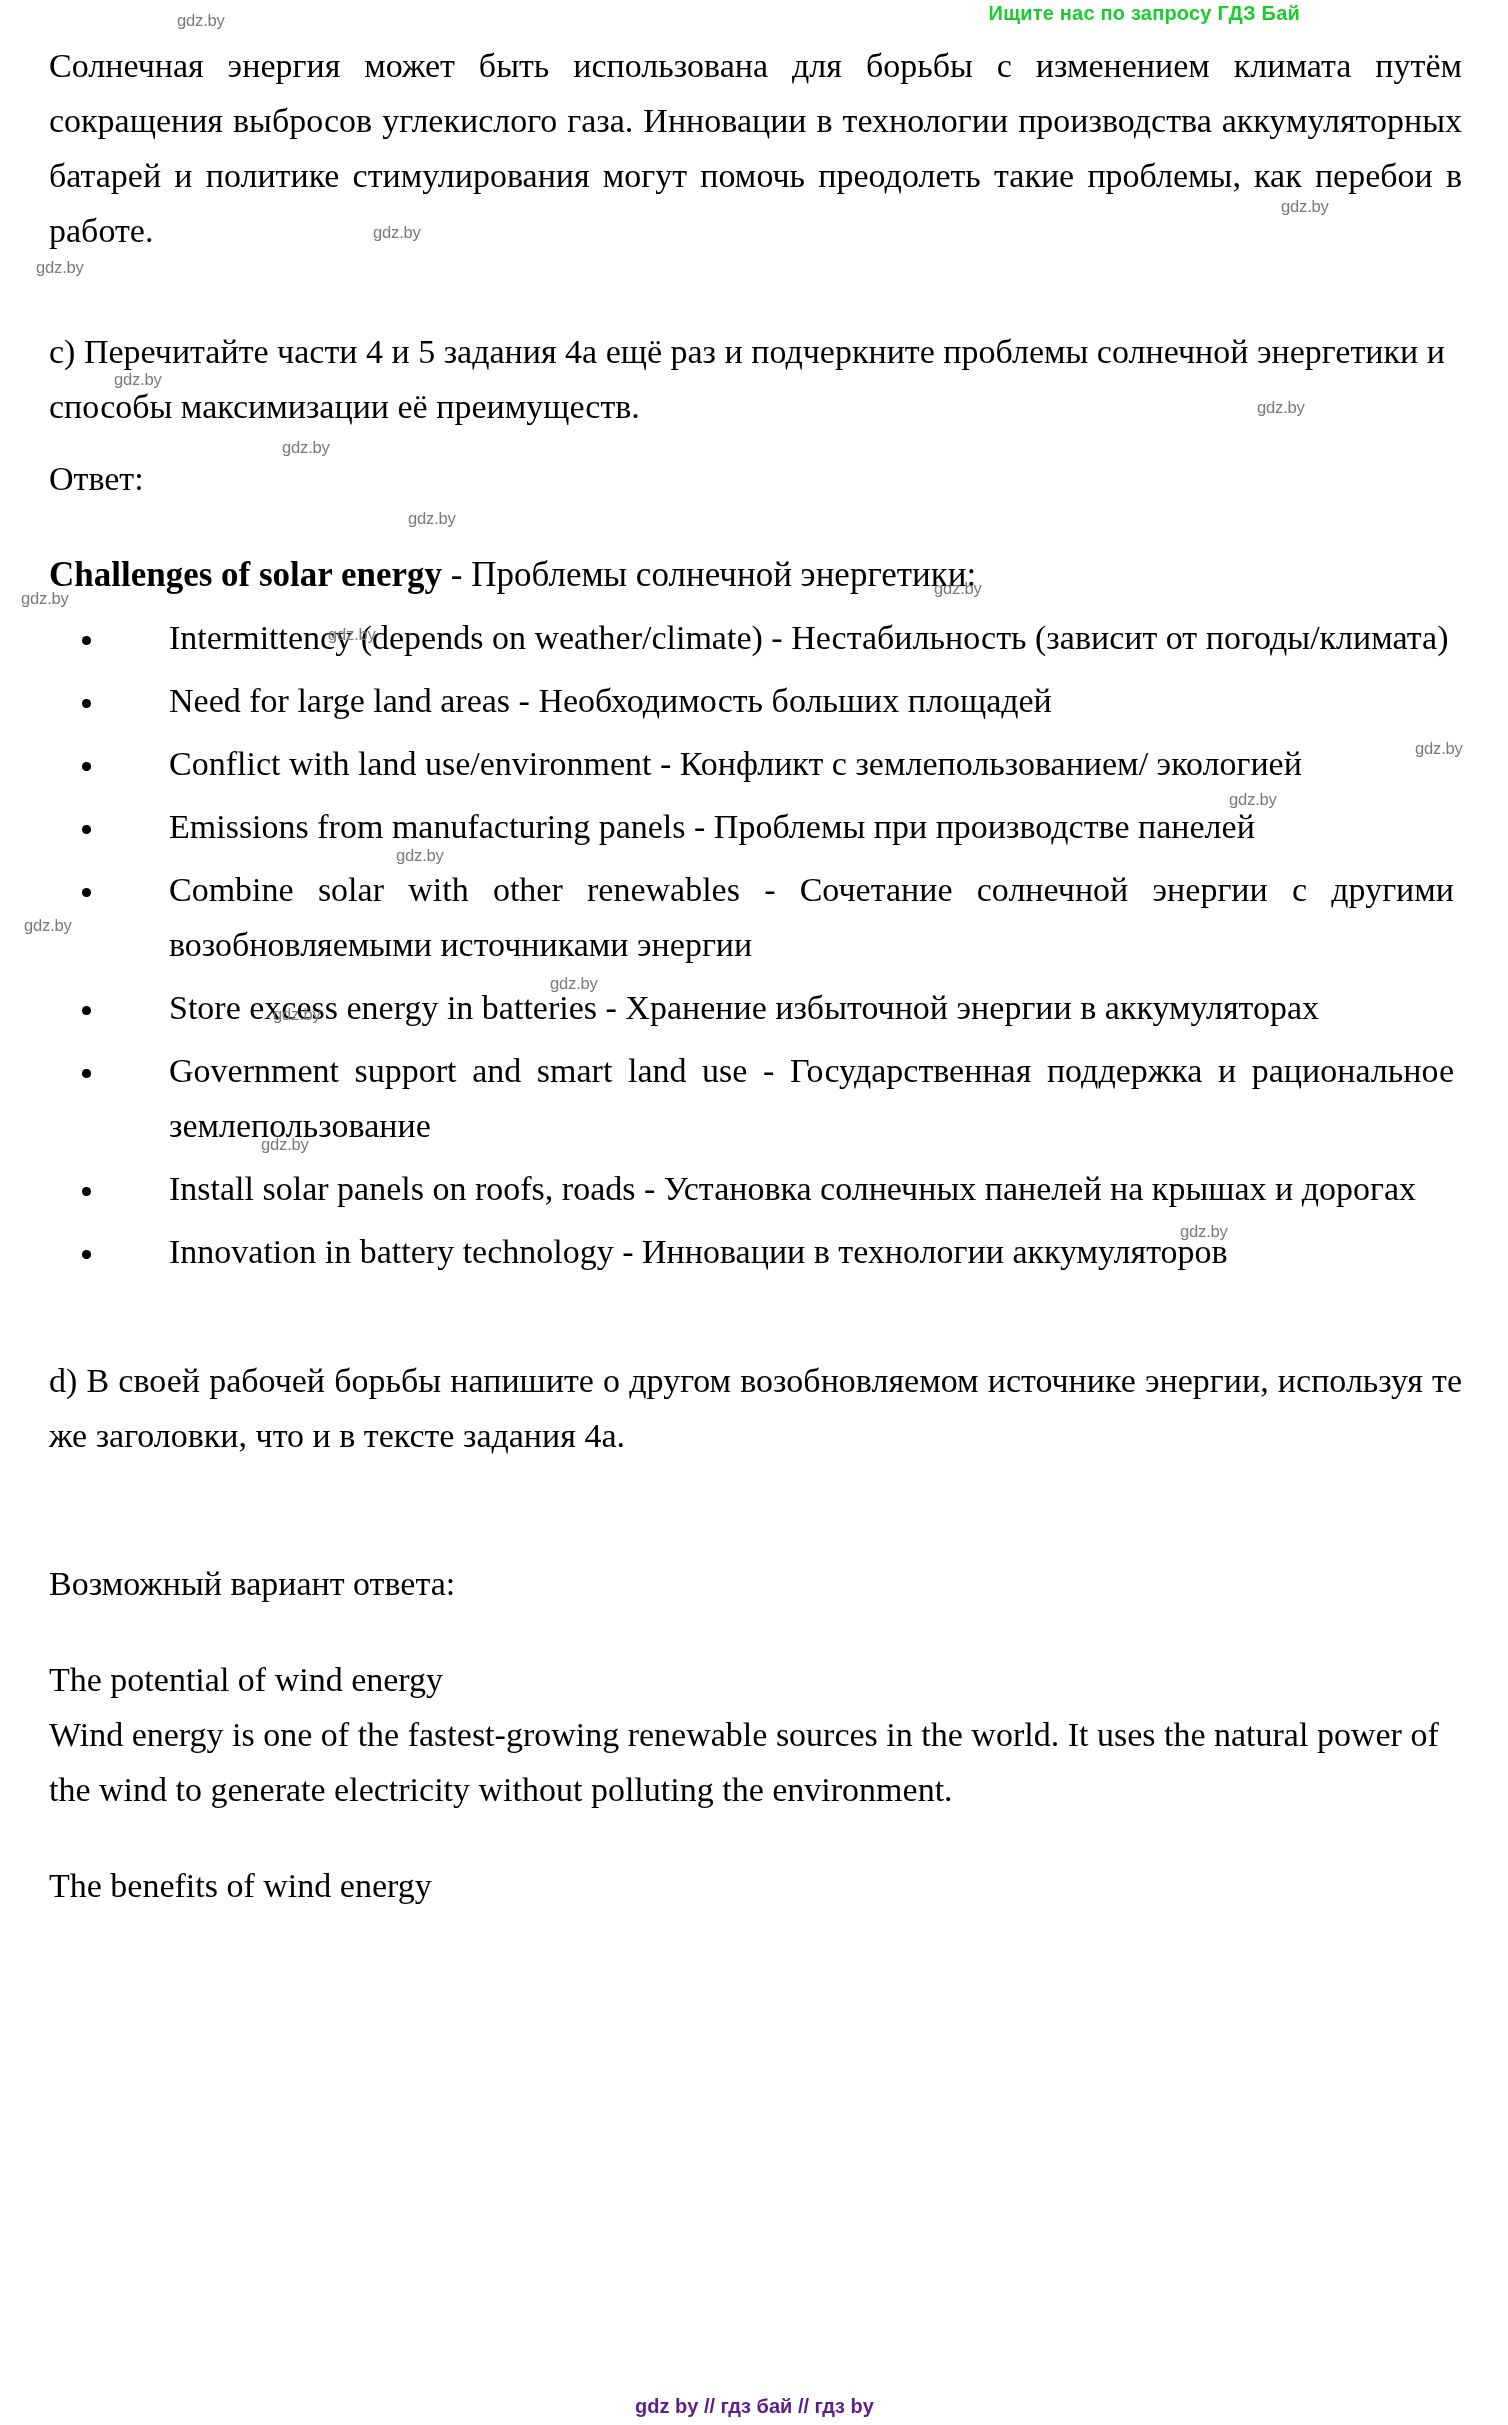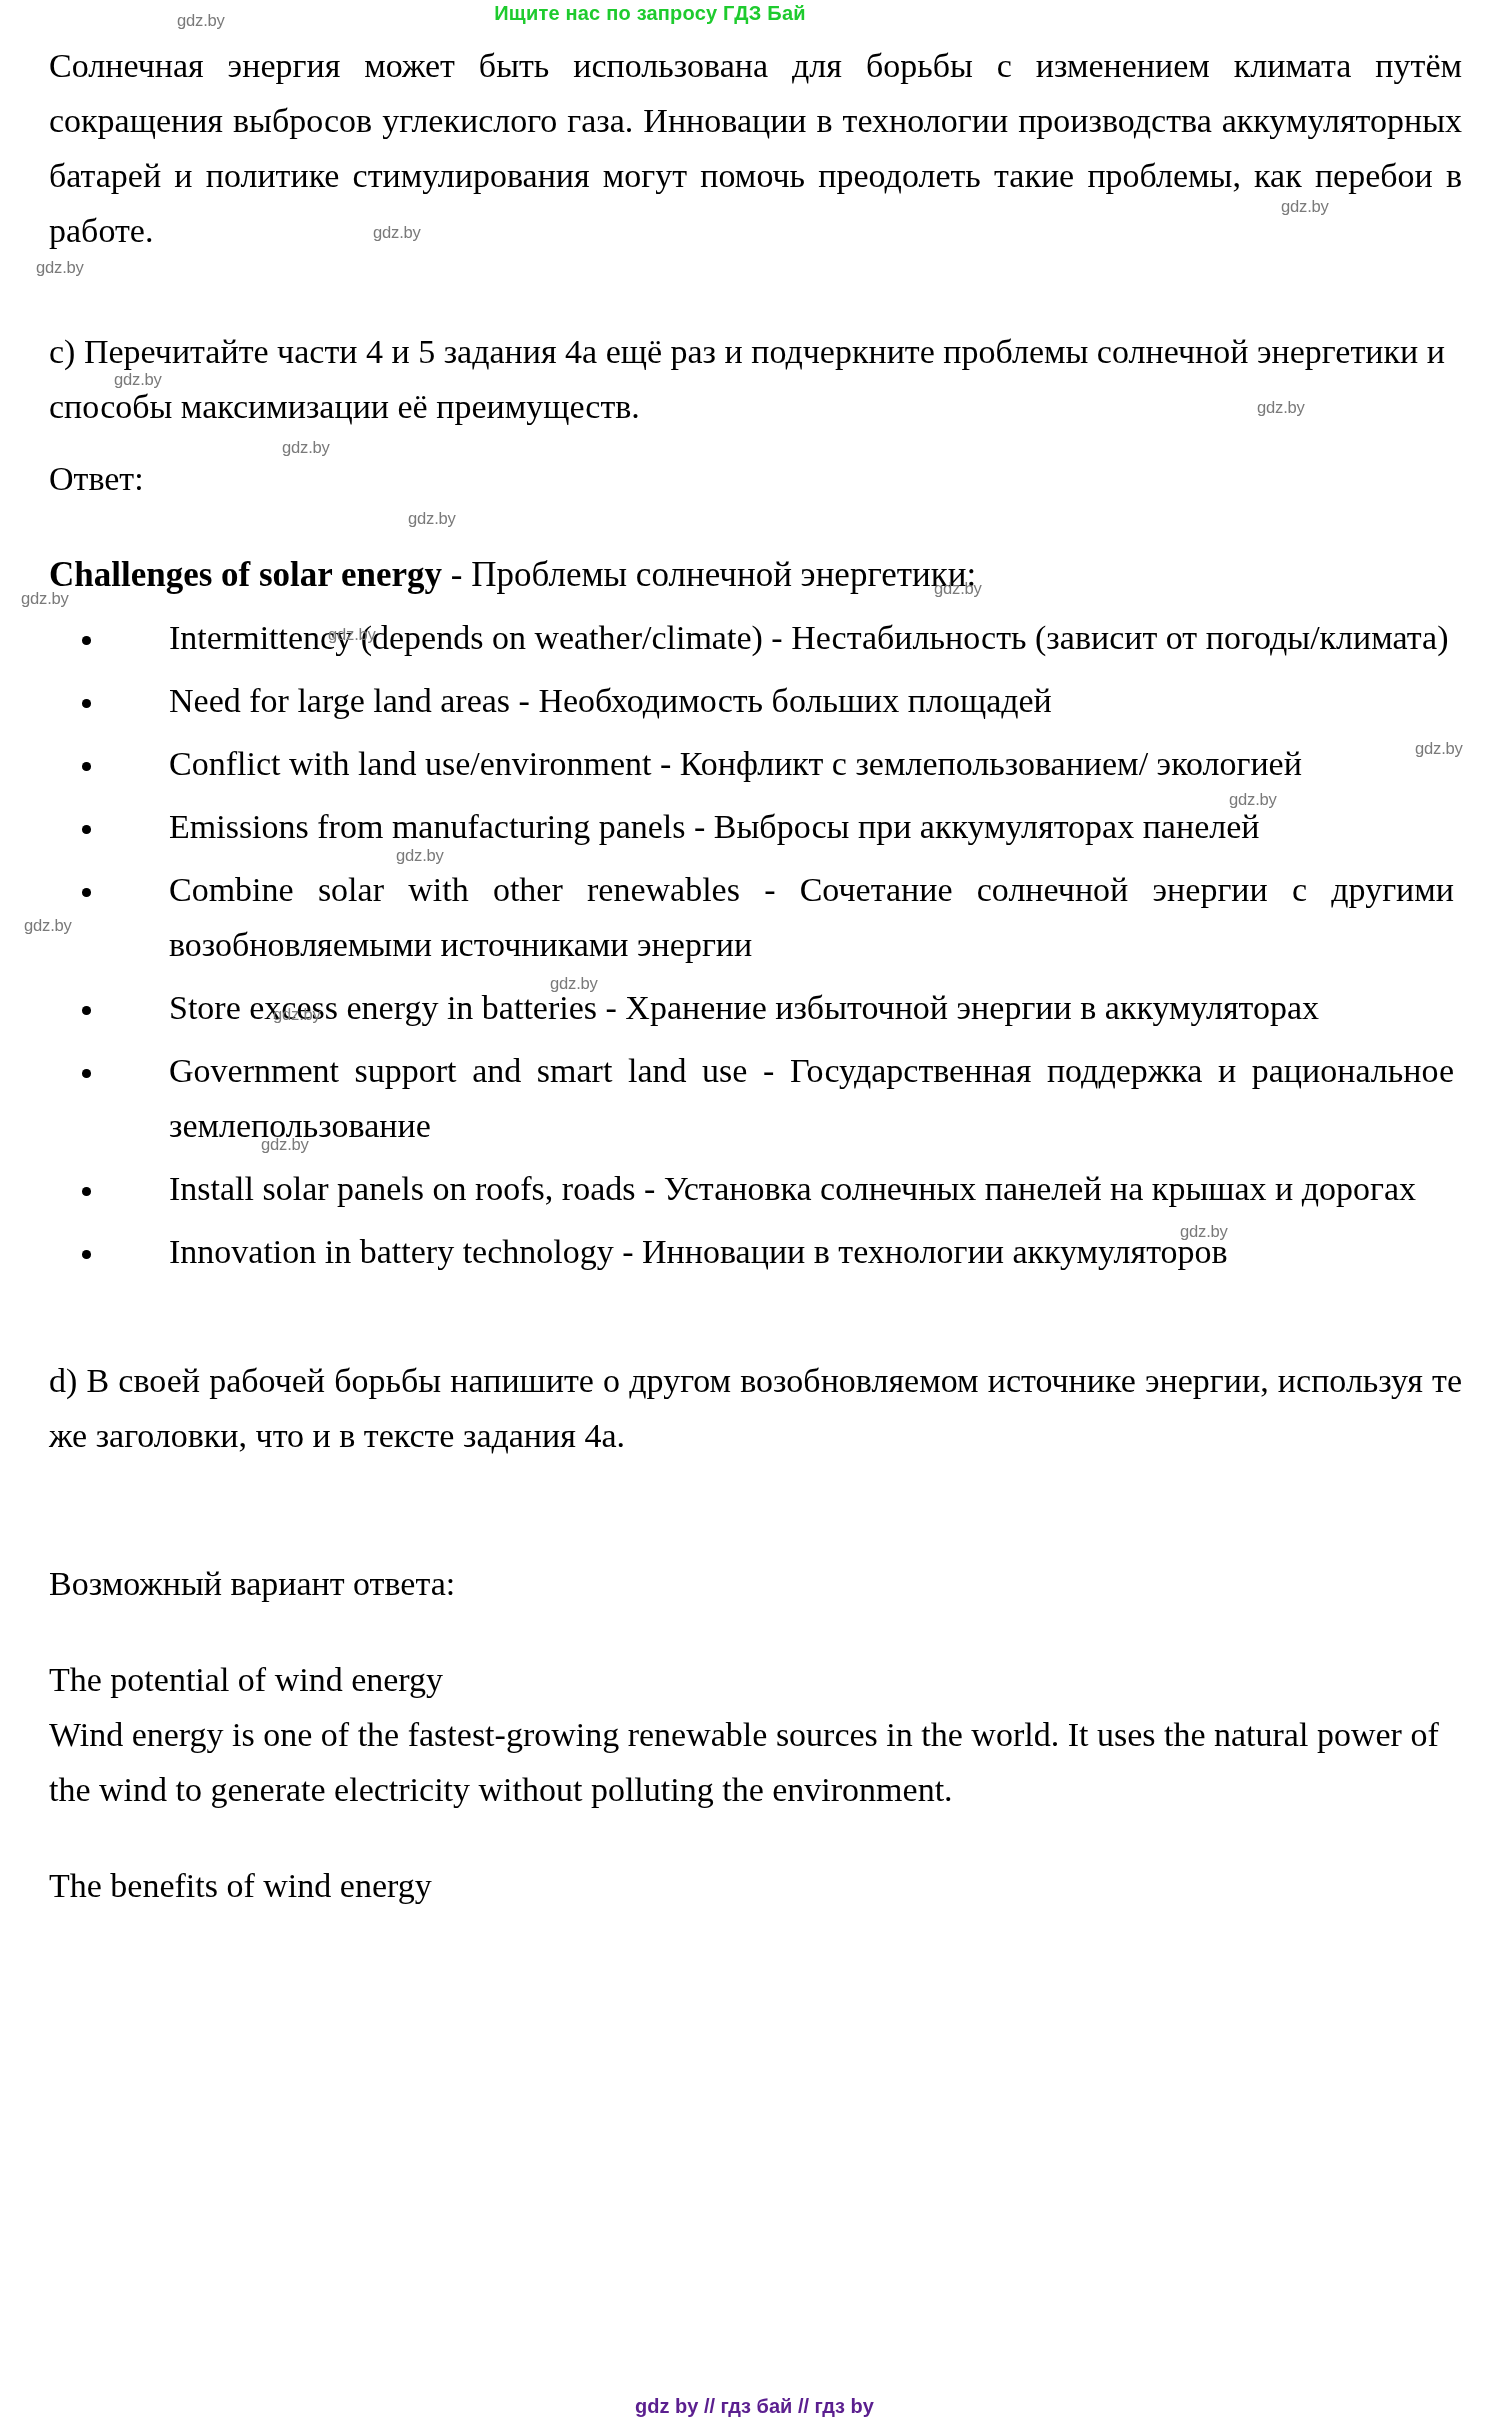--- a/index.html
+++ b/index.html
@@ -17,21 +17,21 @@
     font-family: "Liberation Serif", "DejaVu Serif", serif;
     color: #000000;
   }
 
   
   .promo {
     position: absolute;
     top: 1.6px;
     left: 0;
     width: 1300px;
-    text-align: center;
+    text-align: right;
     font-family: "Liberation Sans", "DejaVu Sans", sans-serif;
     font-weight: bold;
     font-size: 20px;
     letter-spacing: 0.2px;
     color: #1ecb2e;
     white-space: nowrap;
   }
 
   
   .footer-promo {
@@ -133,21 +133,21 @@
     <p class="para nj">Ответ:</p>
 
     <div class="spacer-md"></div>
 
     <p class="hdr-line"><b>Challenges of solar energy</b><span> - Проблемы солнечной энергетики:</span></p>
 
     <ul class="blist">
       <li>Intermittency (depends on weather/climate) - Нестабильность (зависит от погоды/климата)</li>
       <li>Need for large land areas - Необходимость больших площадей</li>
       <li>Conflict with land use/environment - Конфликт с землепользованием/ экологией</li>
-      <li>Emissions from manufacturing panels - Выбросы при аккумуляторах панелей</li>
+      <li>Emissions from manufacturing panels - Проблемы при производстве панелей</li>
     </ul>
 
 
     <ul class="blist">
       <li>Combine solar with other renewables - Сочетание солнечной энергии с другими возобновляемыми источниками энергии</li>
       <li>Store excess energy in batteries - Хранение избыточной энергии в аккумуляторах</li>
       <li>Government support and smart land use - Государственная поддержка и рациональное землепользование</li>
       <li>Install solar panels on roofs, roads - Установка солнечных панелей на крышах и дорогах</li>
       <li>Innovation in battery technology - Инновации в технологии аккумуляторов</li>
     </ul>

